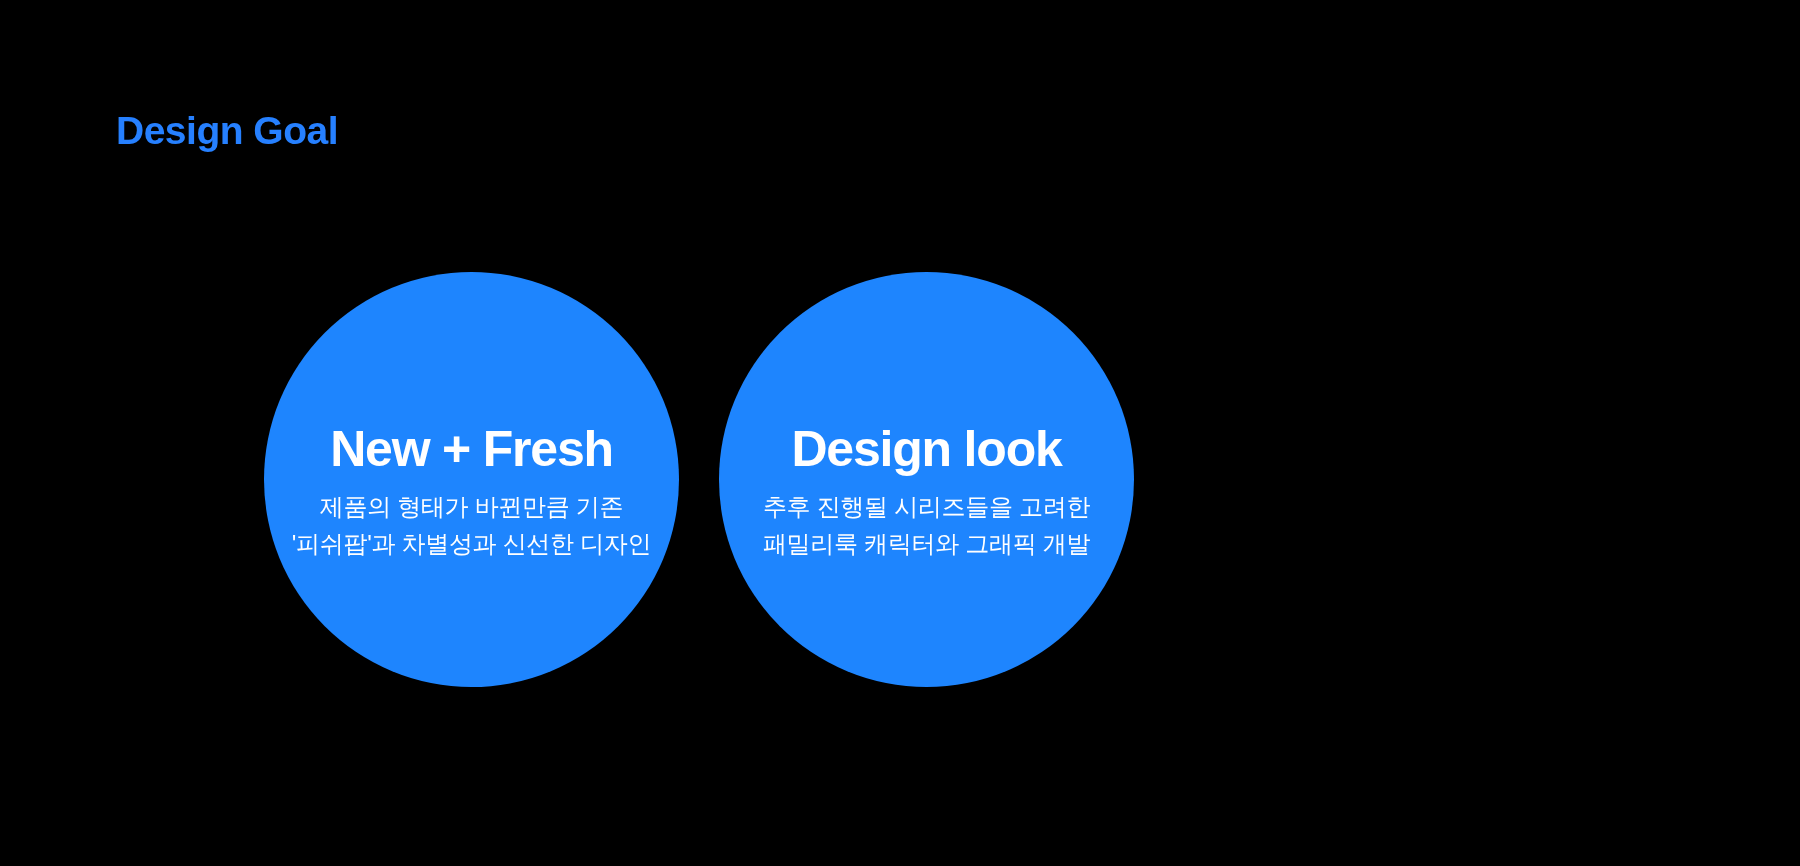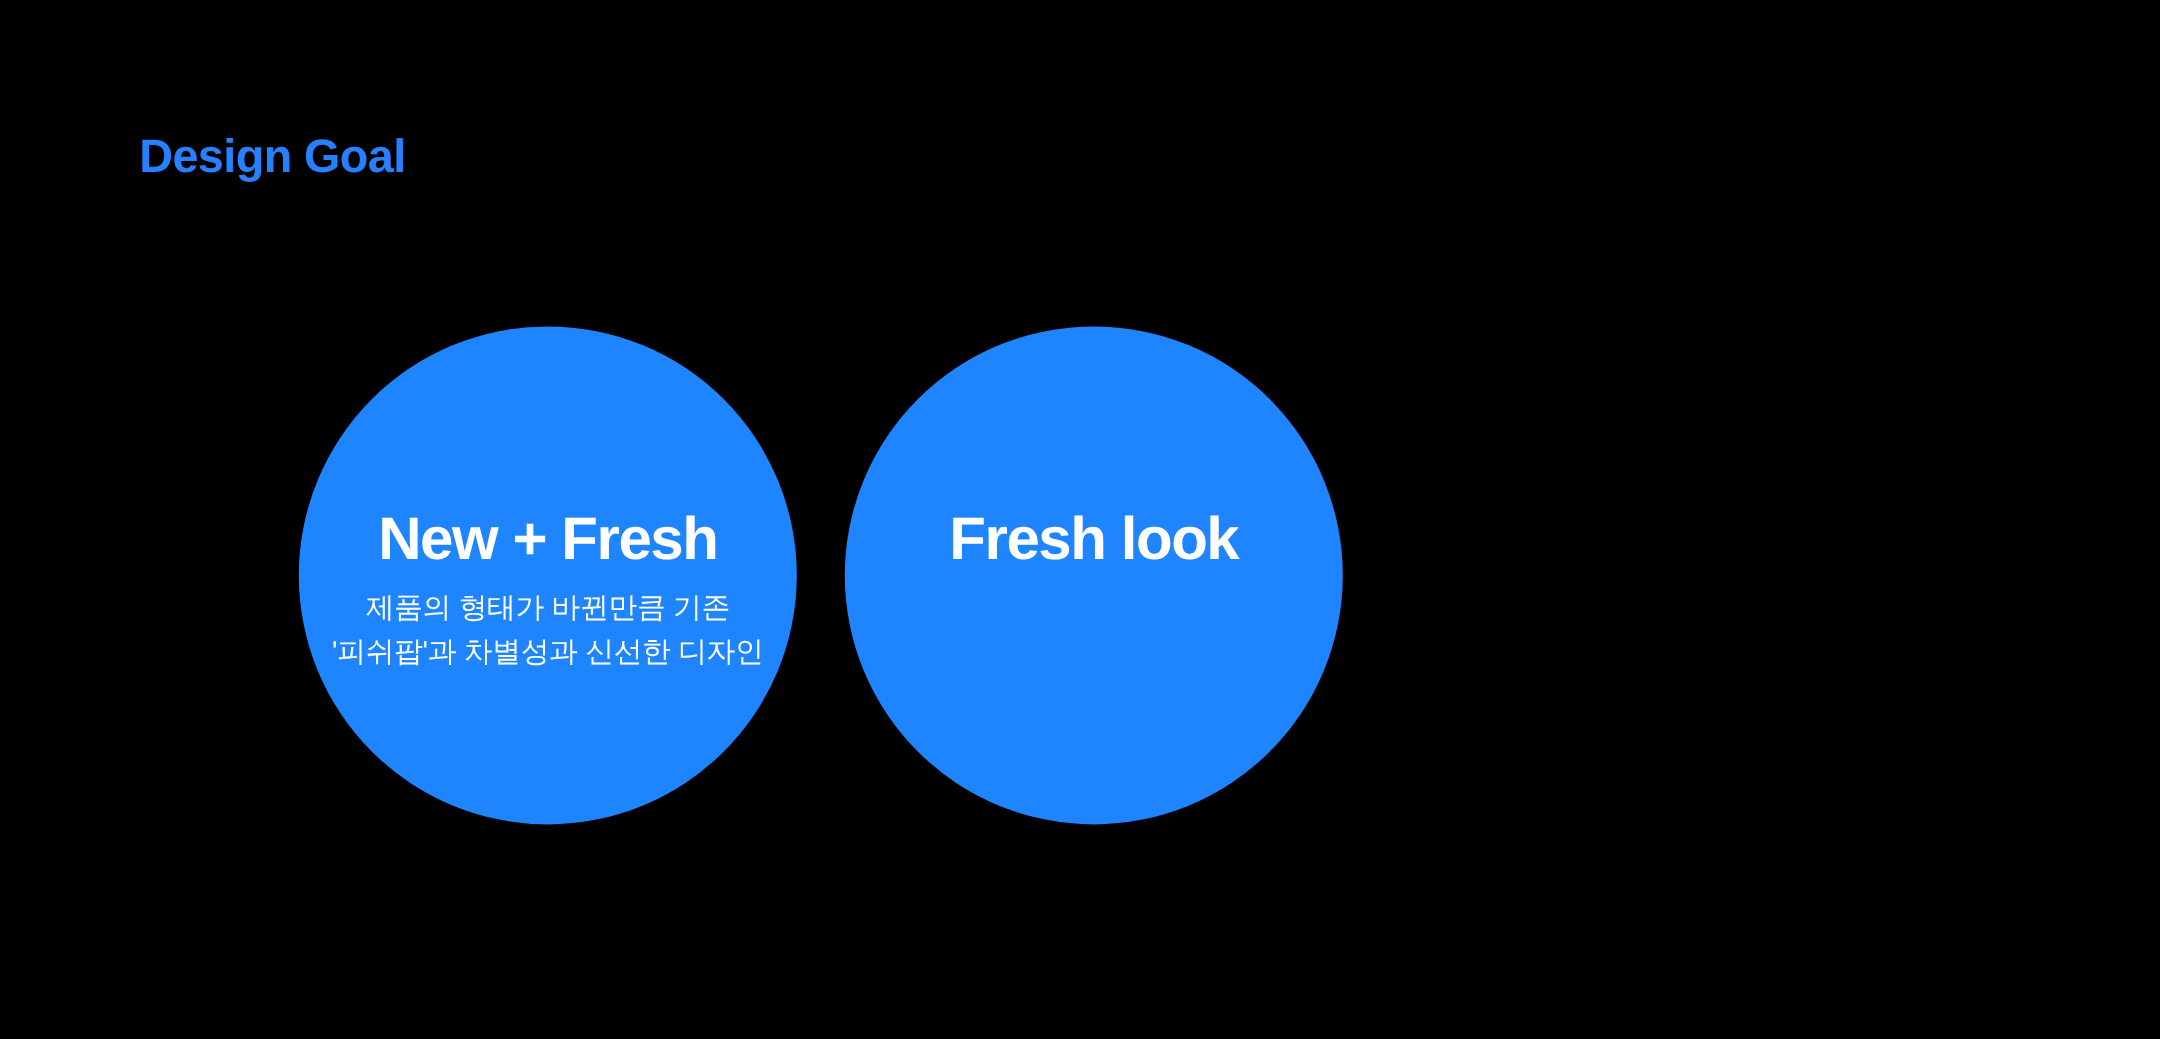--- a/index.html
+++ b/index.html
@@ -31,21 +31,21 @@
     font-weight: bold;
     letter-spacing: -0.5px;
     color: #2680ff;
     line-height: 1.1;
     white-space: nowrap;
   }
 
   
   #circle-row {
     position: absolute;
-    left: 0;
+    left: 15px;
     top: 272px;
     width: 1732px;
     height: 420px;
     padding-left: 31px;
   }
 
   .circle {
     position: absolute;
     top: 0;
     width: 415px;
@@ -106,19 +106,21 @@
     <div class="circle c1">
       <div class="circle-inner">
         <div class="circle-heading">New + Fresh</div>
         <div class="circle-sub">제품의 형태가 바뀐만큼 기존
 '피쉬팝'과 차별성과 신선한 디자인</div>
       </div>
     </div>
 
     <div class="circle c2">
       <div class="circle-inner">
-        <div class="circle-heading">Fresh look</div>
+        <div class="circle-heading">Design look</div>
+        <div class="circle-sub">추후 진행될 시리즈들을 고려한
+패밀리룩 캐릭터와 그래픽 개발</div>
       </div>
     </div>
 
 
   </div>
 </div>
 
 </body></html>

